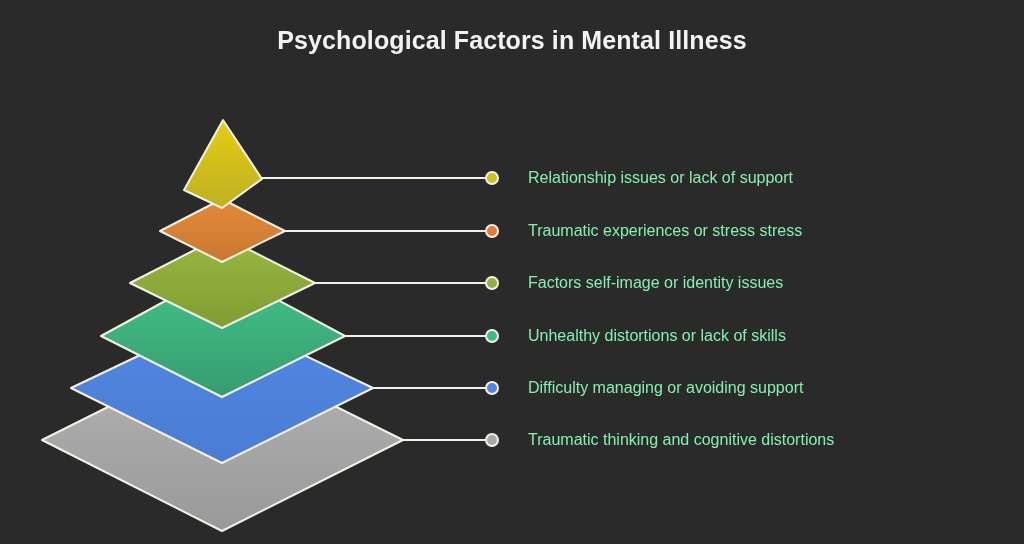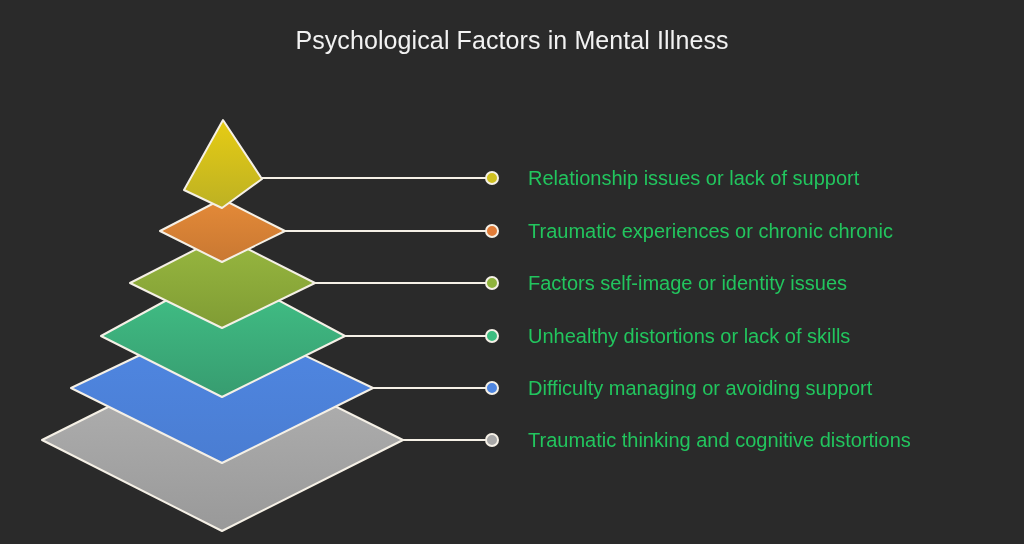--- a/index.html
+++ b/index.html
@@ -5,26 +5,26 @@
   html, body { margin: 0; padding: 0; }
   body {
     width: 1024px; height: 544px; overflow: hidden;
     background: #2a2a2a;
     font-family: "Liberation Sans", "DejaVu Sans", sans-serif;
     position: relative;
   }
   .title {
     position: absolute; left: 0; right: 0; top: 26px;
     text-align: center; color: #f2f2f2;
-    font-size: 25px; font-weight: normal; letter-spacing: 0.1px;
+    font-size: 25px; font-weight: bold; letter-spacing: 0.1px;
   }
   svg.diagram { position: absolute; left: 0; top: 0; }
   .label {
     position: absolute; left: 528px;
-    color: #22c55e; font-size: 20px; line-height: 20px;
+    color: #86efac; font-size: 16px; line-height: 20px;
     white-space: nowrap;
   }
 </style>
 </head>
 <body>
 
 <div class="title">Psychological Factors in Mental Illness</div>
 
 <svg class="diagram" width="1024" height="544" viewBox="0 0 1024 544">
   <defs>
@@ -76,17 +76,17 @@
     <circle cx="492" cy="178" r="6" fill="#cfc021"></circle>
     <circle cx="492" cy="231" r="6" fill="#e07c38"></circle>
     <circle cx="492" cy="283" r="6" fill="#8fb33c"></circle>
     <circle cx="492" cy="336" r="6" fill="#3dbd80"></circle>
     <circle cx="492" cy="388" r="6" fill="#4f86e0"></circle>
     <circle cx="492" cy="440" r="6" fill="#a8a8a8"></circle>
   </g>
 </svg>
 
 <div class="label" style="top:168px">Relationship issues or lack of support</div>
-<div class="label" style="top:221px">Traumatic experiences or chronic chronic</div>
+<div class="label" style="top:221px">Traumatic experiences or stress stress</div>
 <div class="label" style="top:273px">Factors self-image or identity issues</div>
 <div class="label" style="top:326px">Unhealthy distortions or lack of skills</div>
 <div class="label" style="top:378px">Difficulty managing or avoiding support</div>
 <div class="label" style="top:430px">Traumatic thinking and cognitive distortions</div>
 
 </body></html>

